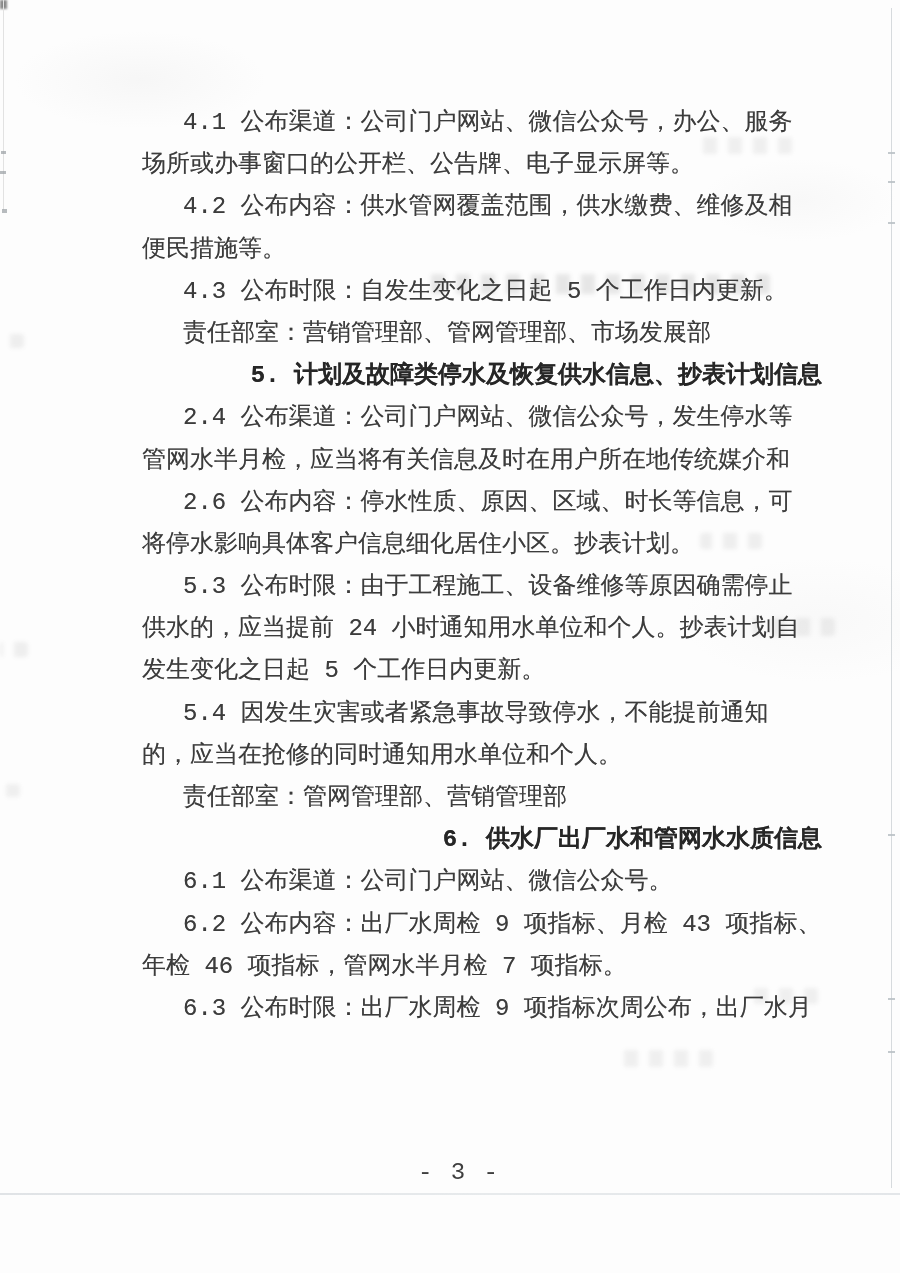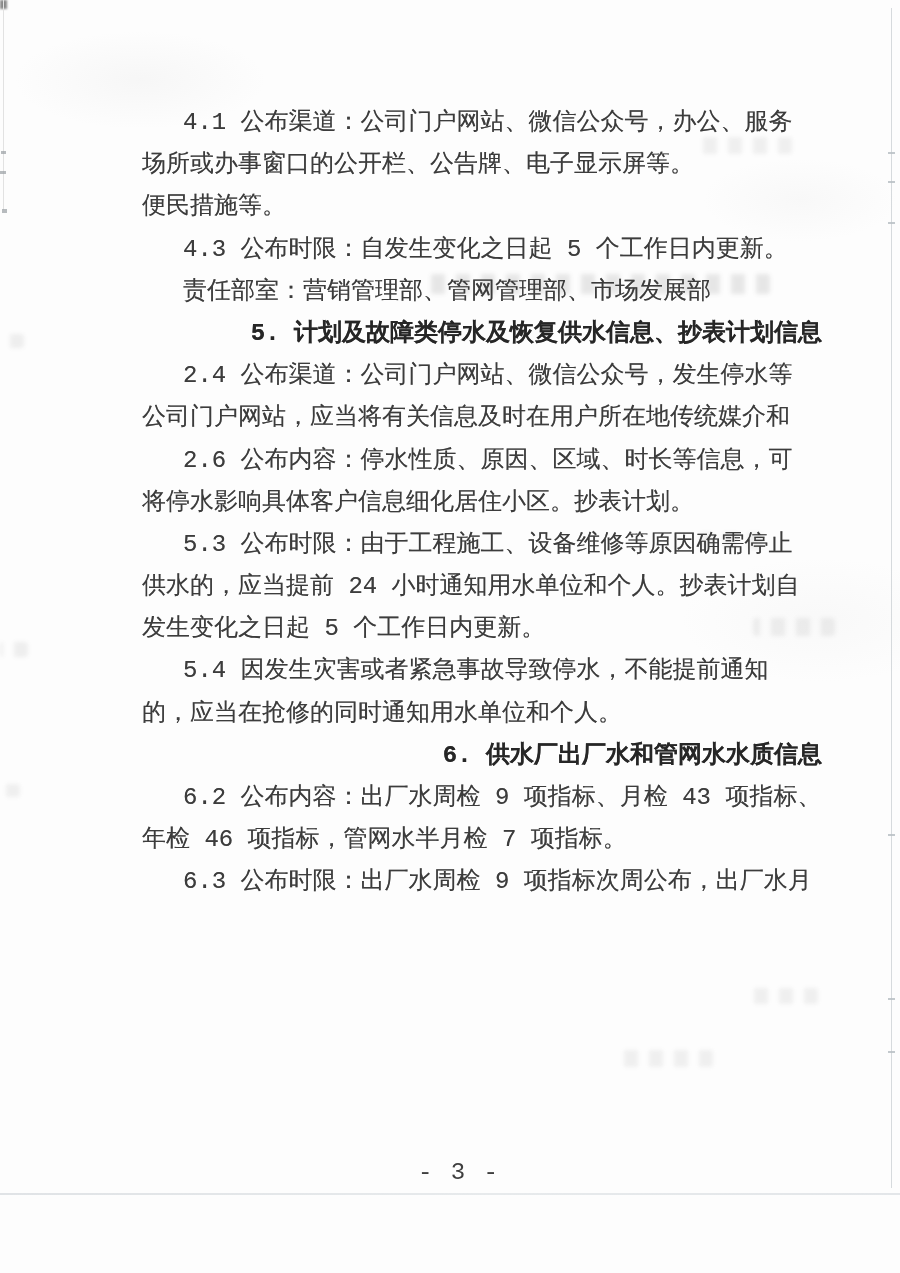--- a/index.html
+++ b/index.html
@@ -91,34 +91,37 @@
   <div class="ghost" style="left:753px;top:618px;width:82px;height:18px;opacity:.30;"></div>
   <div class="ghost" style="left:748px;top:988px;width:70px;height:16px;opacity:.28;"></div>
   <div class="ghost" style="left:618px;top:1050px;width:95px;height:17px;opacity:.28;"></div>
   <div class="ghost" style="left:0;top:334px;width:24px;height:14px;opacity:.30;"></div>
   <div class="ghost" style="left:0;top:642px;width:28px;height:15px;opacity:.30;"></div>
   <div class="ghost" style="left:0;top:784px;width:20px;height:13px;opacity:.28;"></div>
 
   <div class="doc-body">
       <div class="line indent">4.1 公布渠道：公司门户网站、微信公众号，办公、服务</div>
       <div class="line">场所或办事窗口的公开栏、公告牌、电子显示屏等。</div>
+      <div class="line indent">4.2 公布内容：供水管网覆盖范围，供水缴费、维修及相</div>
       <div class="line">便民措施等。</div>
       <div class="line indent">4.3 公布时限：自发生变化之日起 5 个工作日内更新。</div>
       <div class="line indent">责任部室：营销管理部、管网管理部、市场发展部</div>
       <div class="line indent bold">5. 计划及故障类停水及恢复供水信息、抄表计划信息</div>
       <div class="line indent">2.4 公布渠道：公司门户网站、微信公众号，发生停水等</div>
-      <div class="line">公司门户网站，应当将有关信息及时在用户所在地传统媒介和</div>
+      <div class="line">管网水半月检，应当将有关信息及时在用户所在地传统媒介和</div>
       <div class="line indent">2.6 公布内容：停水性质、原因、区域、时长等信息，可</div>
       <div class="line">将停水影响具体客户信息细化居住小区。抄表计划。</div>
       <div class="line indent">5.3 公布时限：由于工程施工、设备维修等原因确需停止</div>
       <div class="line">供水的，应当提前 24 小时通知用水单位和个人。抄表计划自</div>
       <div class="line">发生变化之日起 5 个工作日内更新。</div>
       <div class="line indent">5.4 因发生灾害或者紧急事故导致停水，不能提前通知</div>
       <div class="line">的，应当在抢修的同时通知用水单位和个人。</div>
+      <div class="line indent">责任部室：管网管理部、营销管理部</div>
       <div class="line indent bold">6. 供水厂出厂水和管网水水质信息</div>
+      <div class="line indent">6.1 公布渠道：公司门户网站、微信公众号。</div>
       <div class="line indent">6.2 公布内容：出厂水周检 9 项指标、月检 43 项指标、</div>
       <div class="line">年检 46 项指标，管网水半月检 7 项指标。</div>
       <div class="line indent">6.3 公布时限：出厂水周检 9 项指标次周公布，出厂水月</div>
     </div>
 
   <div class="page-number">- 3 -</div>
 
 </div>
 
 </body></html>

